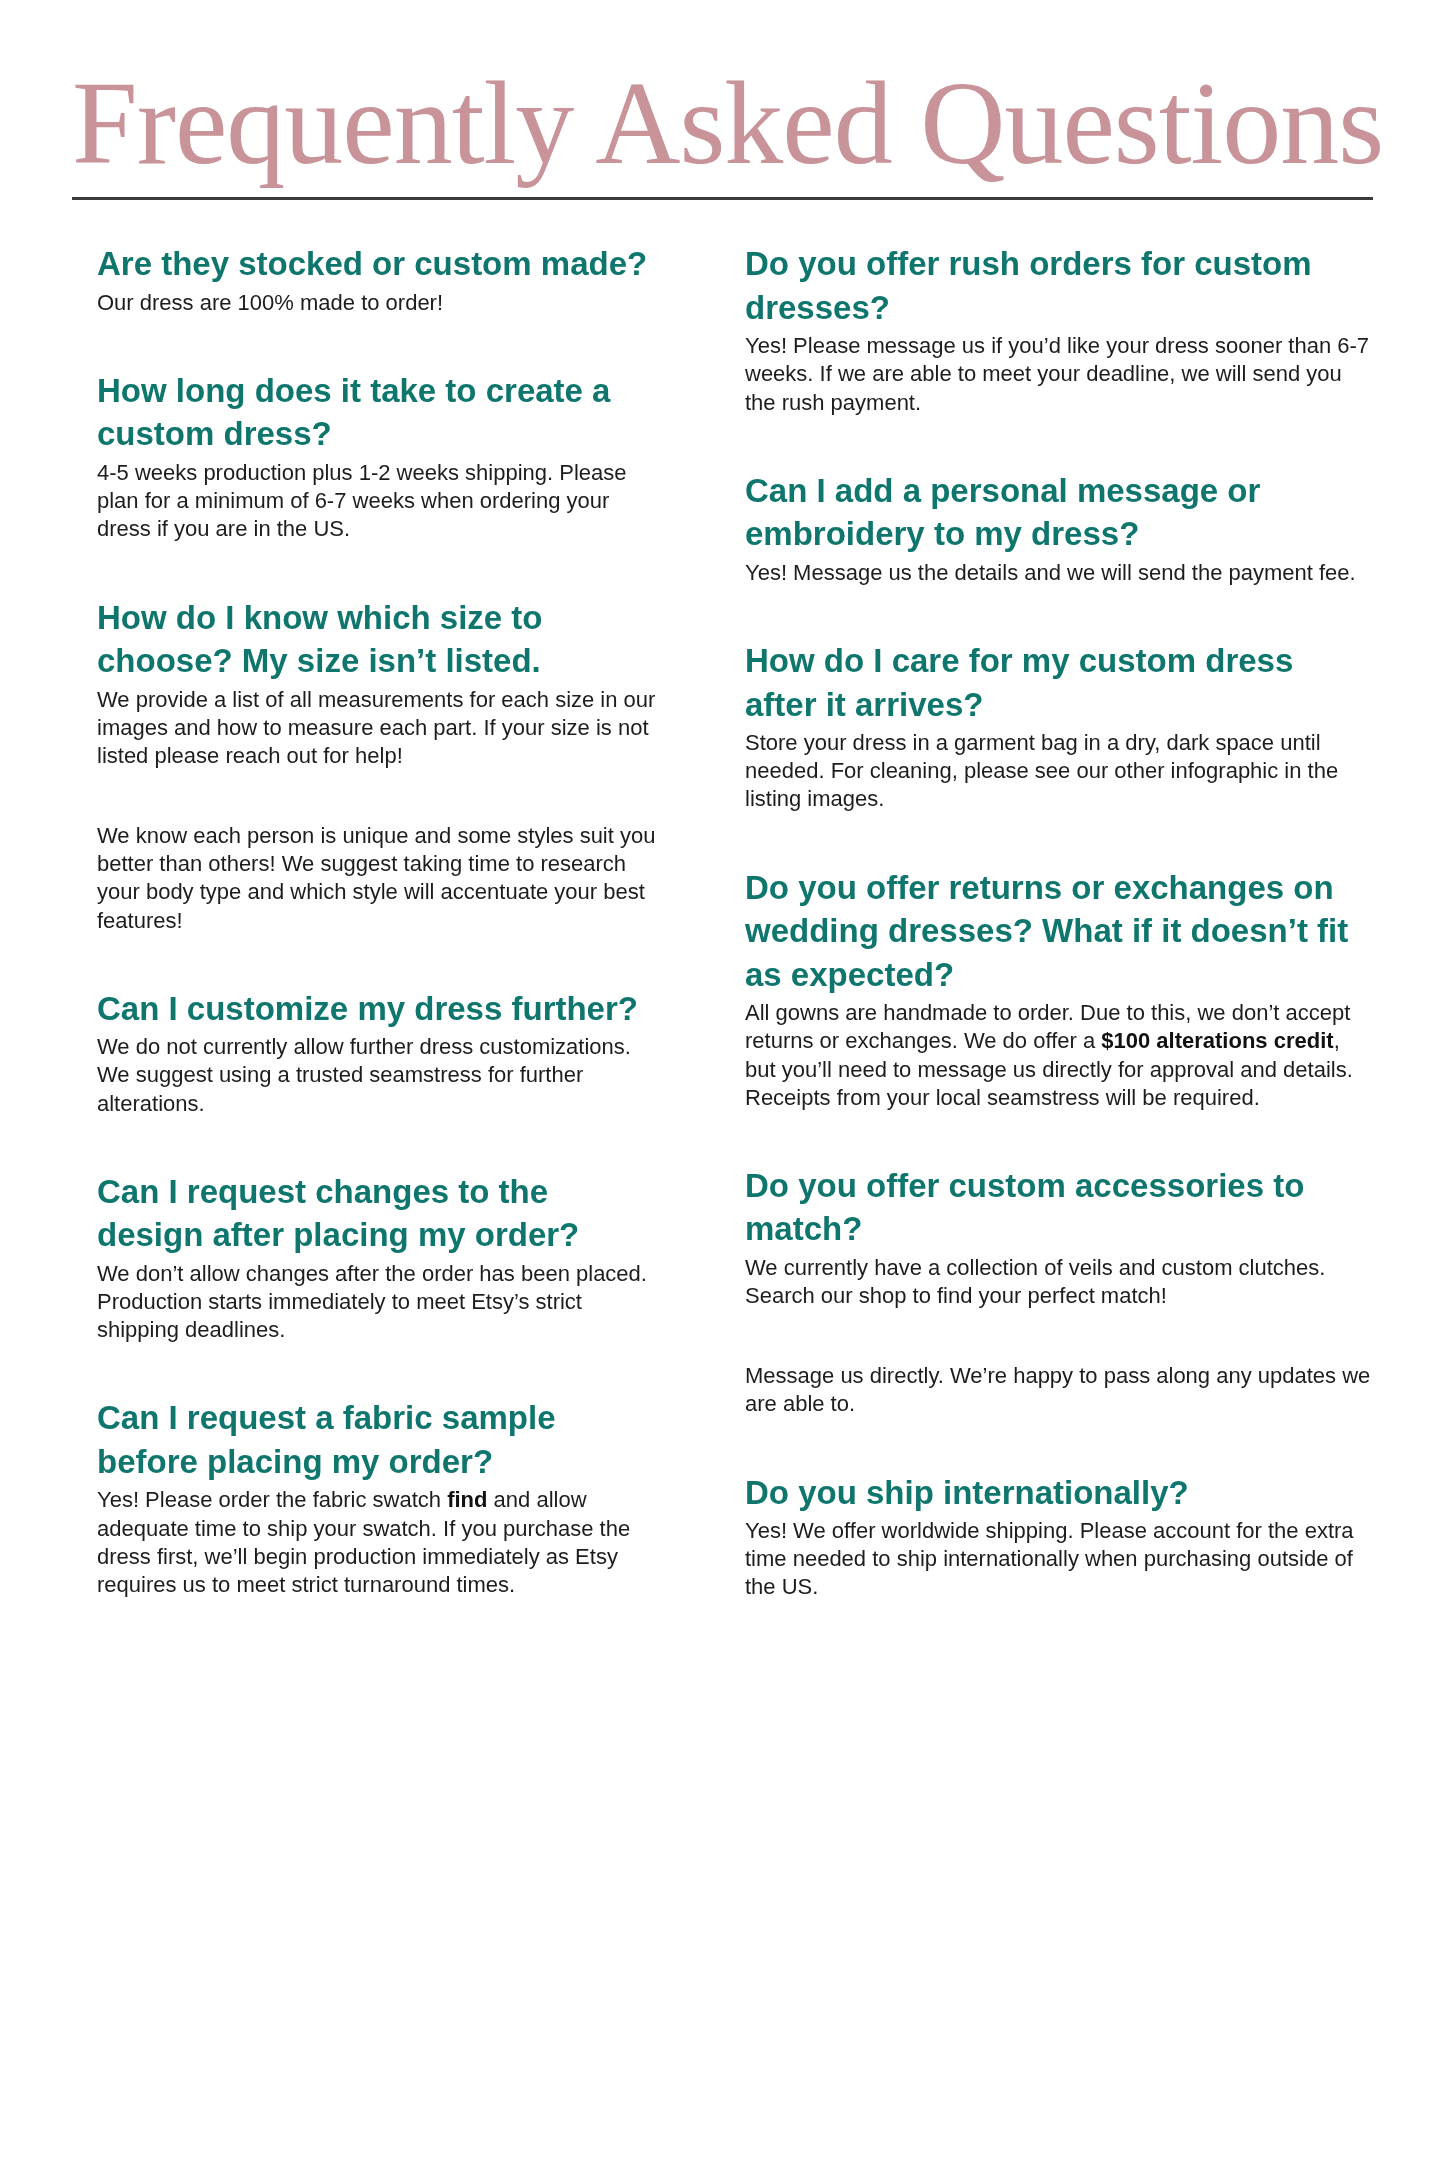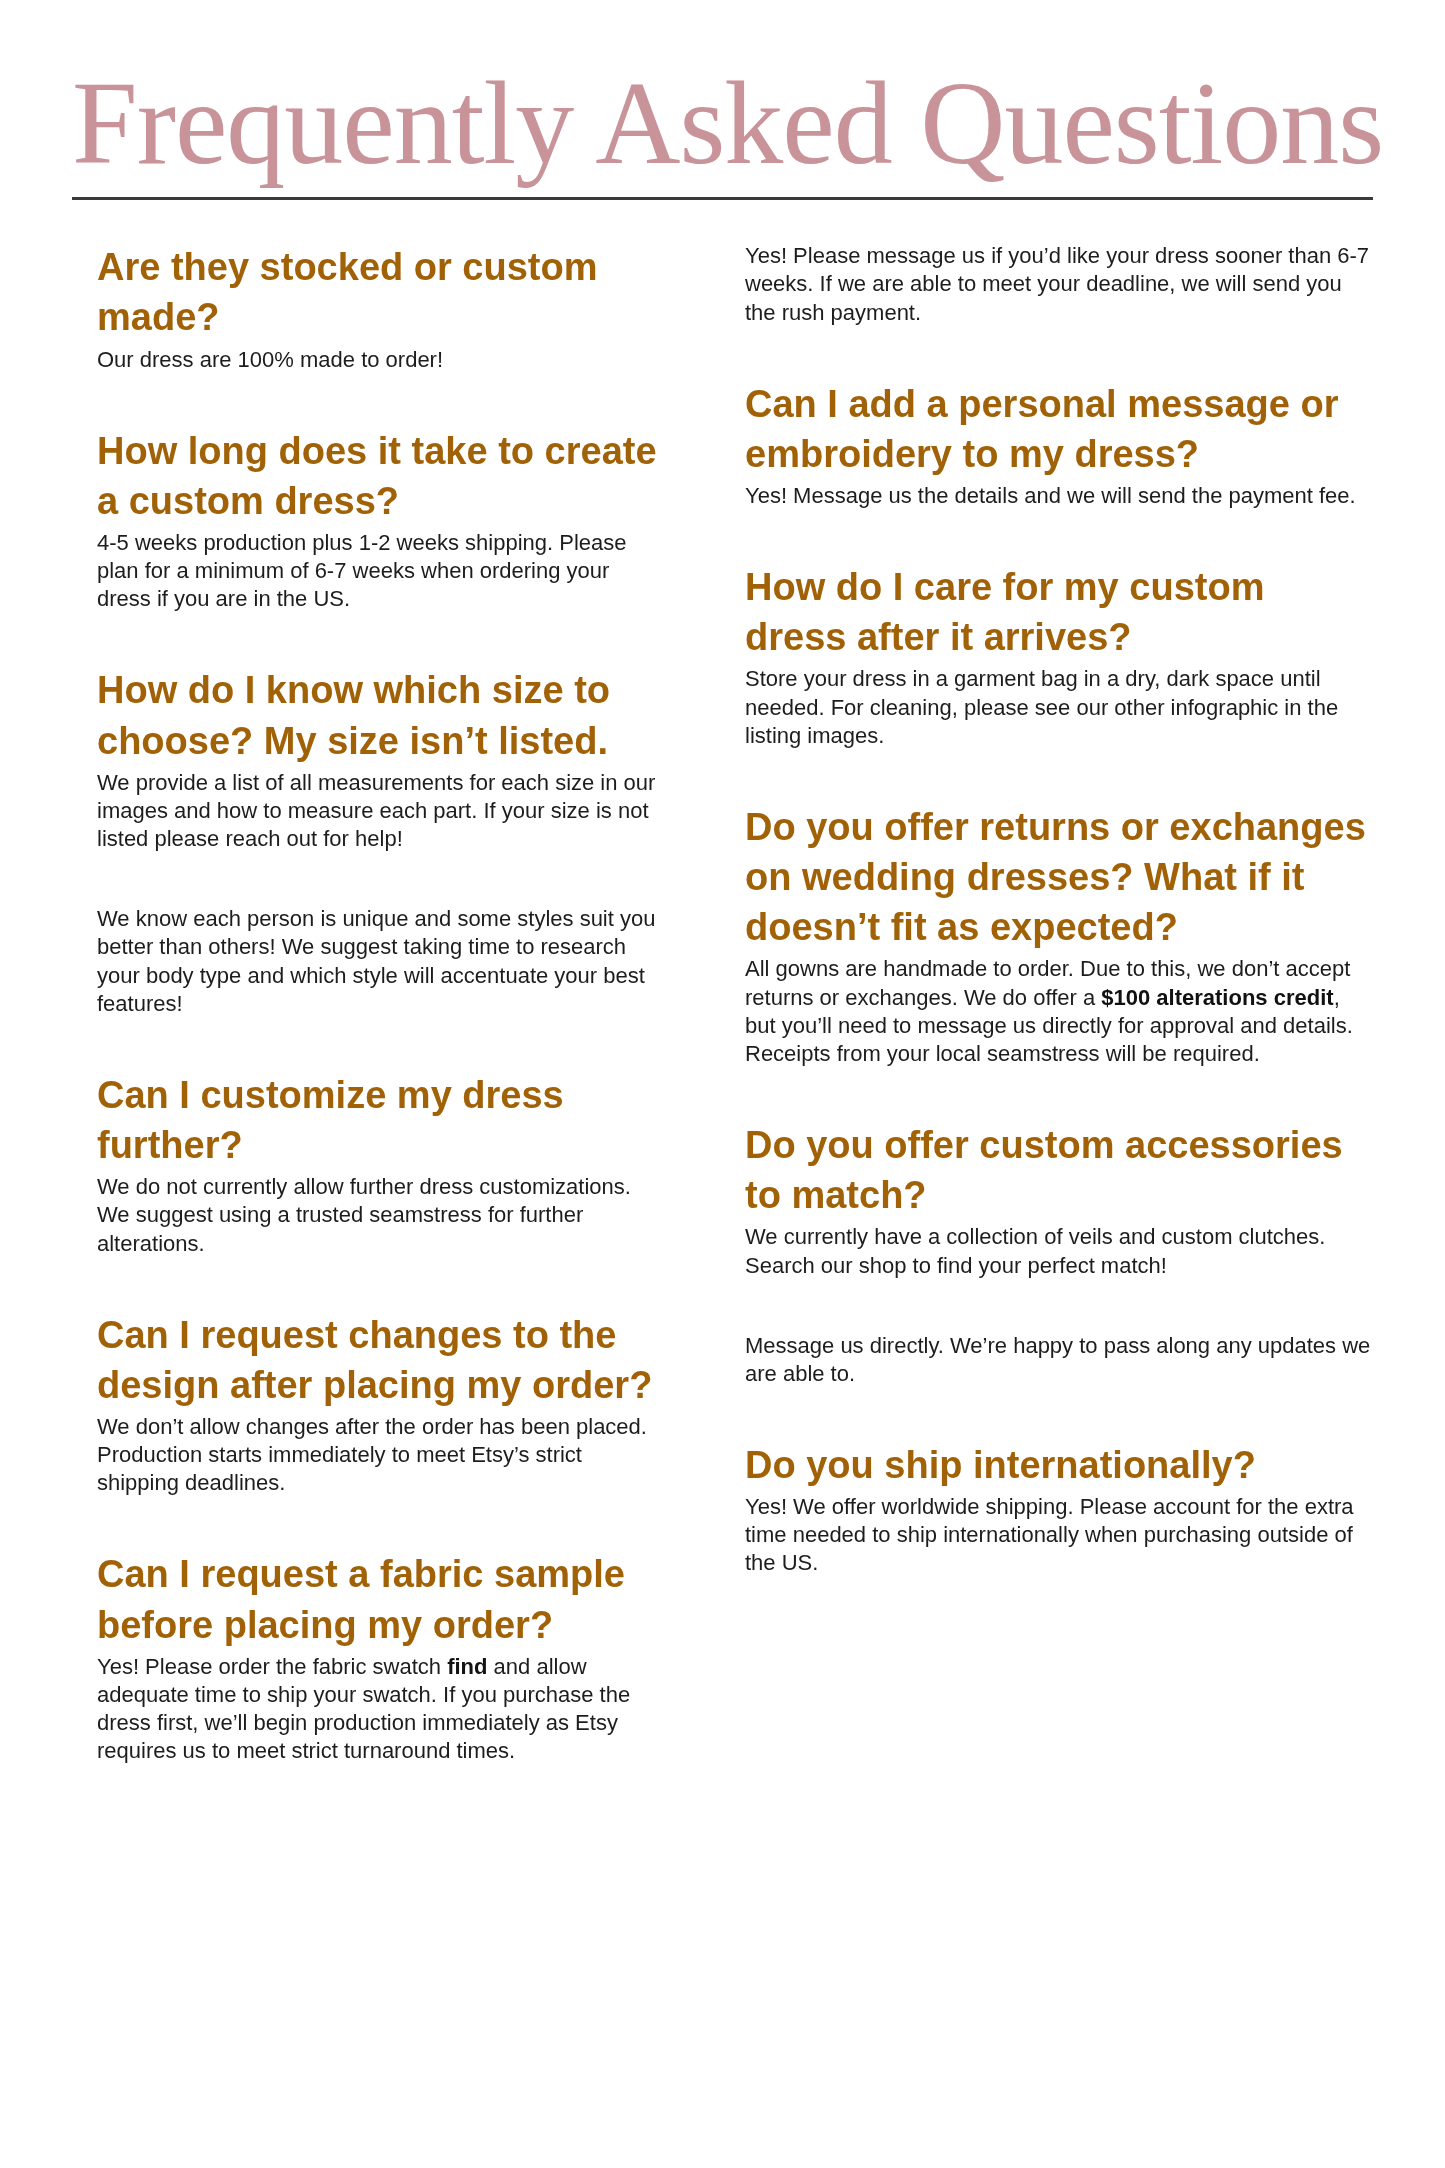--- a/index.html
+++ b/index.html
@@ -36,24 +36,24 @@
   .columns {
     display: grid;
     grid-template-columns: 563px 628px;
     column-gap: 85px;
     padding-left: 25px;
   }
   .faq-item {
     margin-bottom: 52px;
   }
   .question {
-    font-size: 38px;
+    font-size: 33px;
     font-weight: 700;
     line-height: 1.32;
-    color: #a16207;
+    color: #0f766e;
     margin: 0 0 3px 0;
   }
   .answer {
     font-size: 22px;
     font-weight: 400;
     line-height: 1.28;
     color: #1d1d1d;
     margin: 0;
   }
   .answer strong {
@@ -93,20 +93,21 @@
           <h2 class="question">Can I request changes to the design after placing my order?</h2>
           <p class="answer">We don’t allow changes after the order has been placed. Production starts immediately to meet Etsy’s strict shipping deadlines.</p>
         </div>
         <div class="faq-item">
           <h2 class="question">Can I request a fabric sample before placing my order?</h2>
           <p class="answer">Yes! Please order the fabric swatch <strong>find</strong> and allow adequate time to ship your swatch. If you purchase the dress first, we’ll begin production immediately as Etsy requires us to meet strict turnaround times.</p>
         </div>
       </div>
     <div class="column">
         <div class="faq-item">
+          <h2 class="question">Do you offer rush orders for custom dresses?</h2>
           <p class="answer">Yes! Please message us if you’d like your dress sooner than 6-7 weeks. If we are able to meet your deadline, we will send you the rush payment.</p>
         </div>
         <div class="faq-item">
           <h2 class="question">Can I add a personal message or embroidery to my dress?</h2>
           <p class="answer">Yes! Message us the details and we will send the payment fee.</p>
         </div>
         <div class="faq-item">
           <h2 class="question">How do I care for my custom dress after it arrives?</h2>
           <p class="answer">Store your dress in a garment bag in a dry, dark space until needed. For cleaning, please see our other infographic in the listing images.</p>
         </div>

